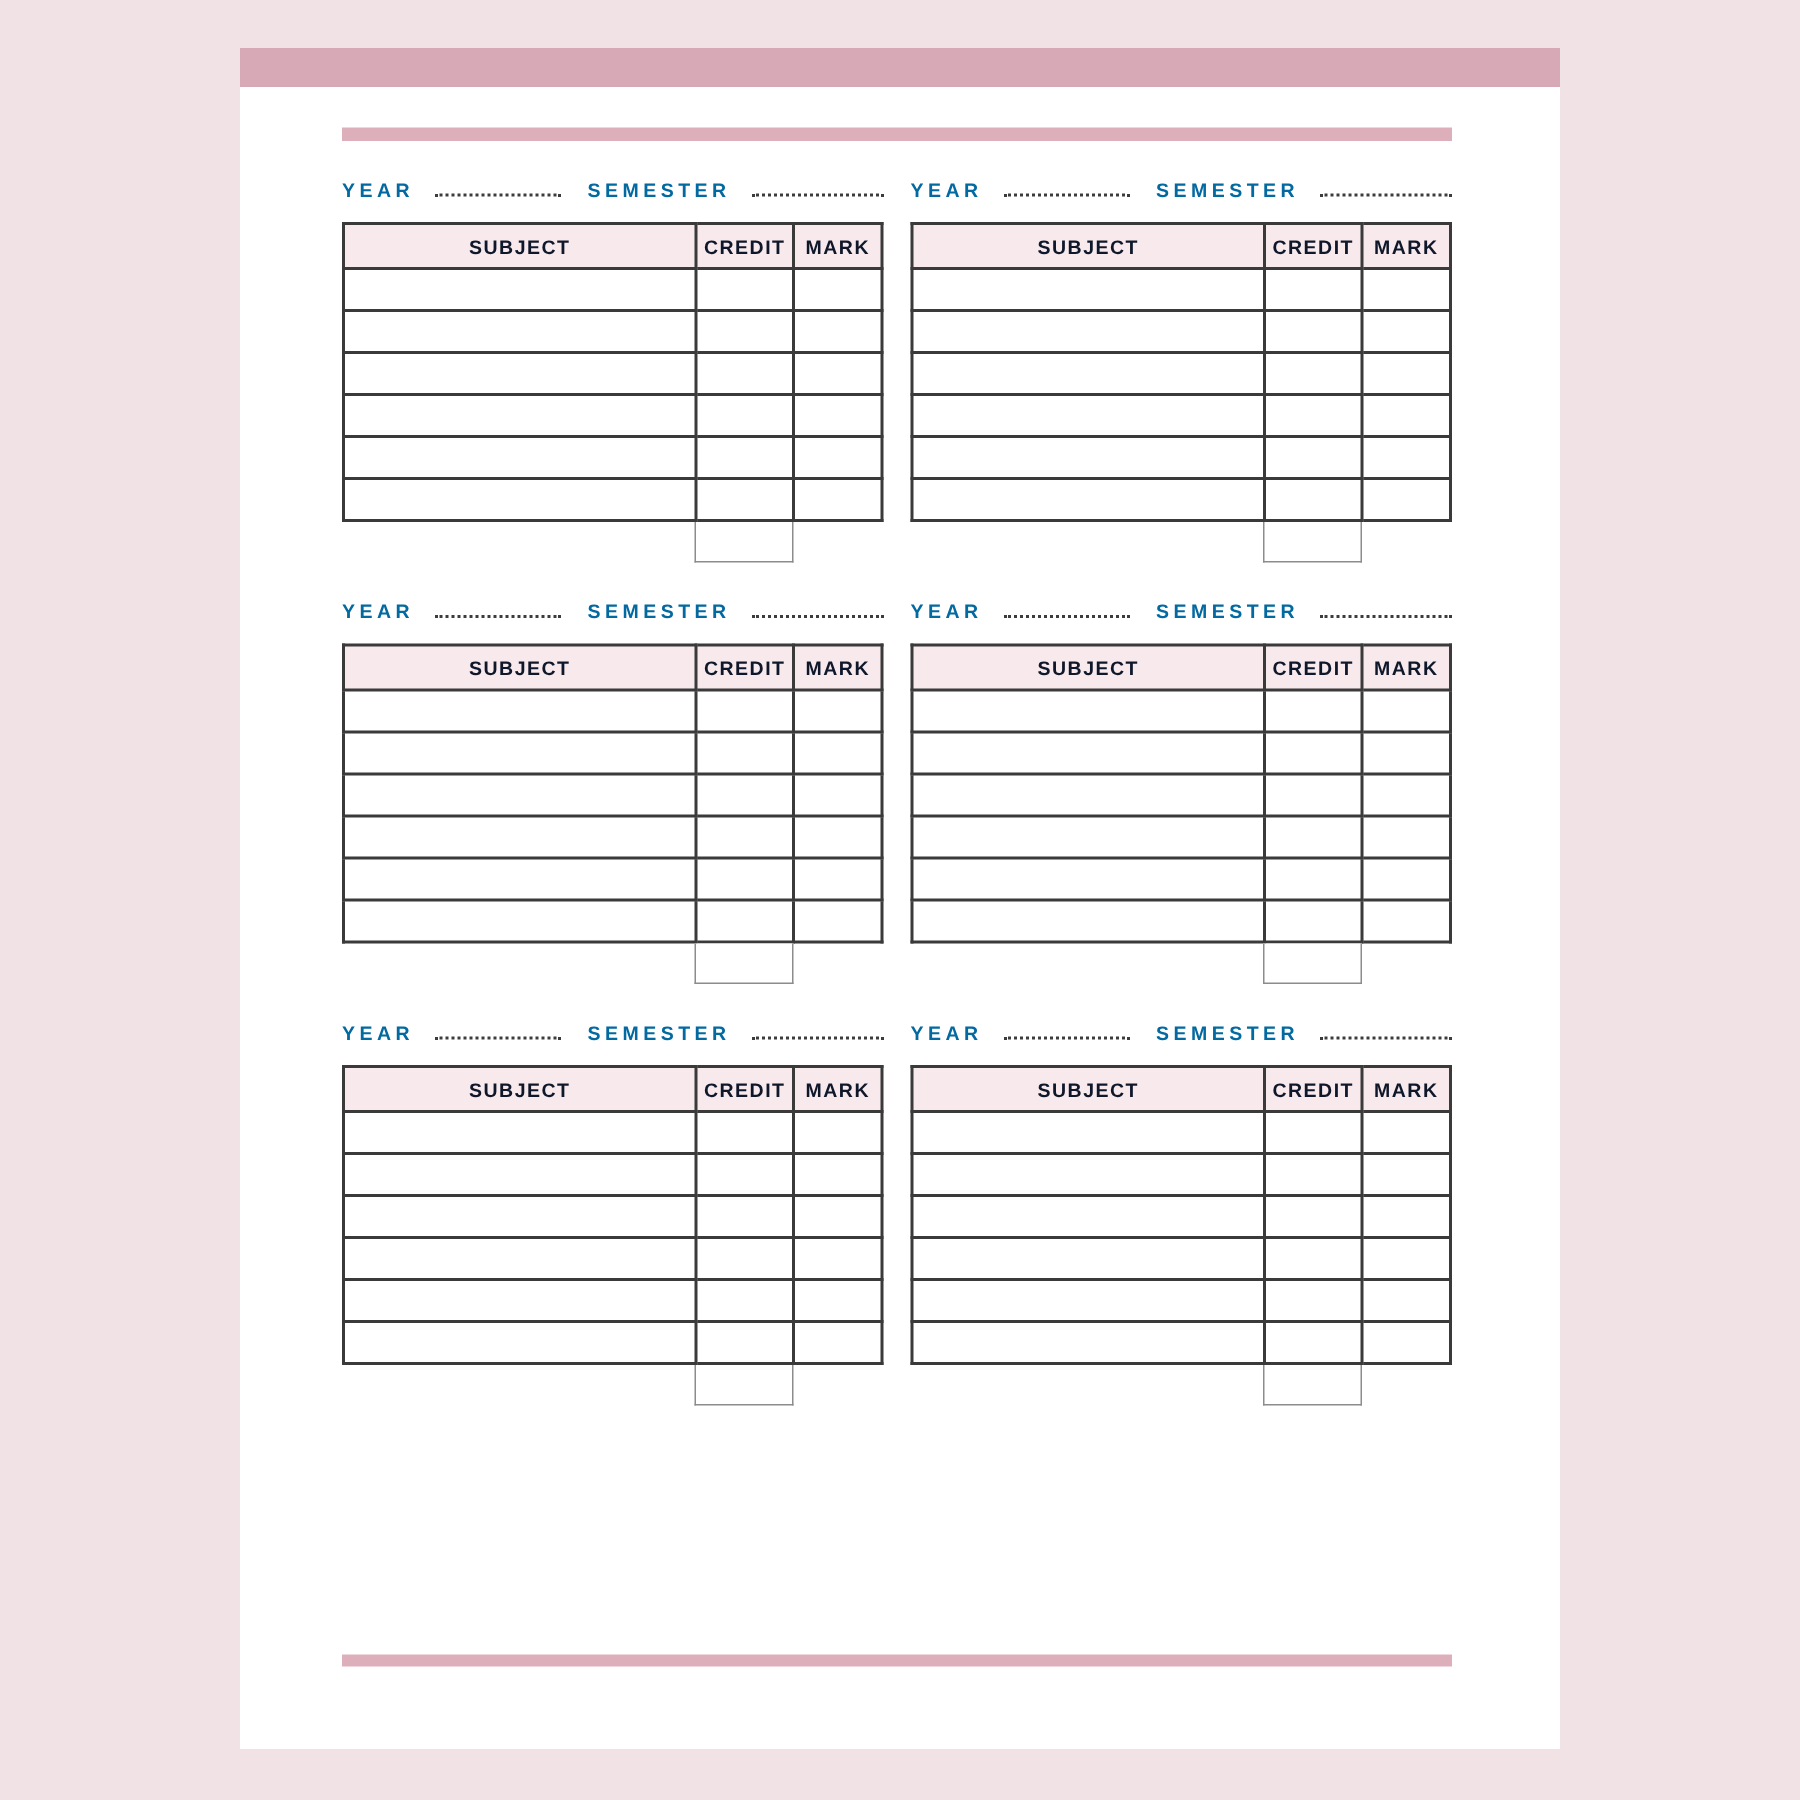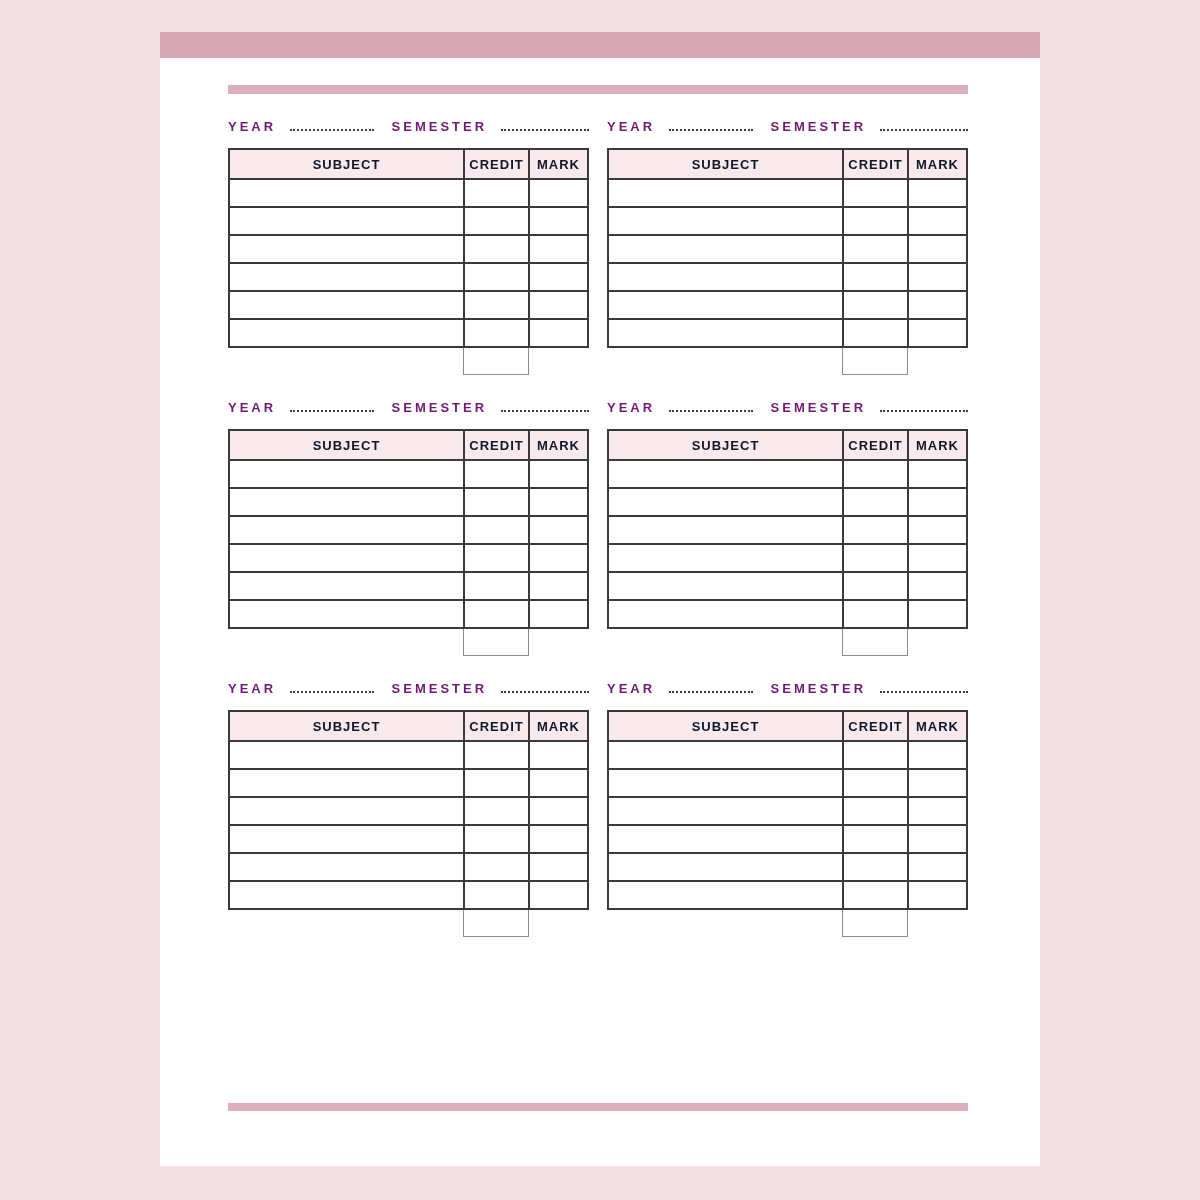--- a/index.html
+++ b/index.html
@@ -58,21 +58,21 @@
     row-gap: 24px;
   }
   .meta-row {
     display: flex;
     align-items: flex-end;
     height: 16px;
     margin-bottom: 14px;
     font-size: 13px;
     font-weight: bold;
     letter-spacing: 3px;
-    color: #701a75;
+    color: #0369a1;
     white-space: nowrap;
   }
   .dotted {
     flex: 1;
     border-bottom: 2px dotted #3c3c3c;
     height: 4px;
     margin: 0 0 3px 14px;
   }
   .dotted.first { flex: 0.95; margin-right: 18px; }
   table.credit-table {

